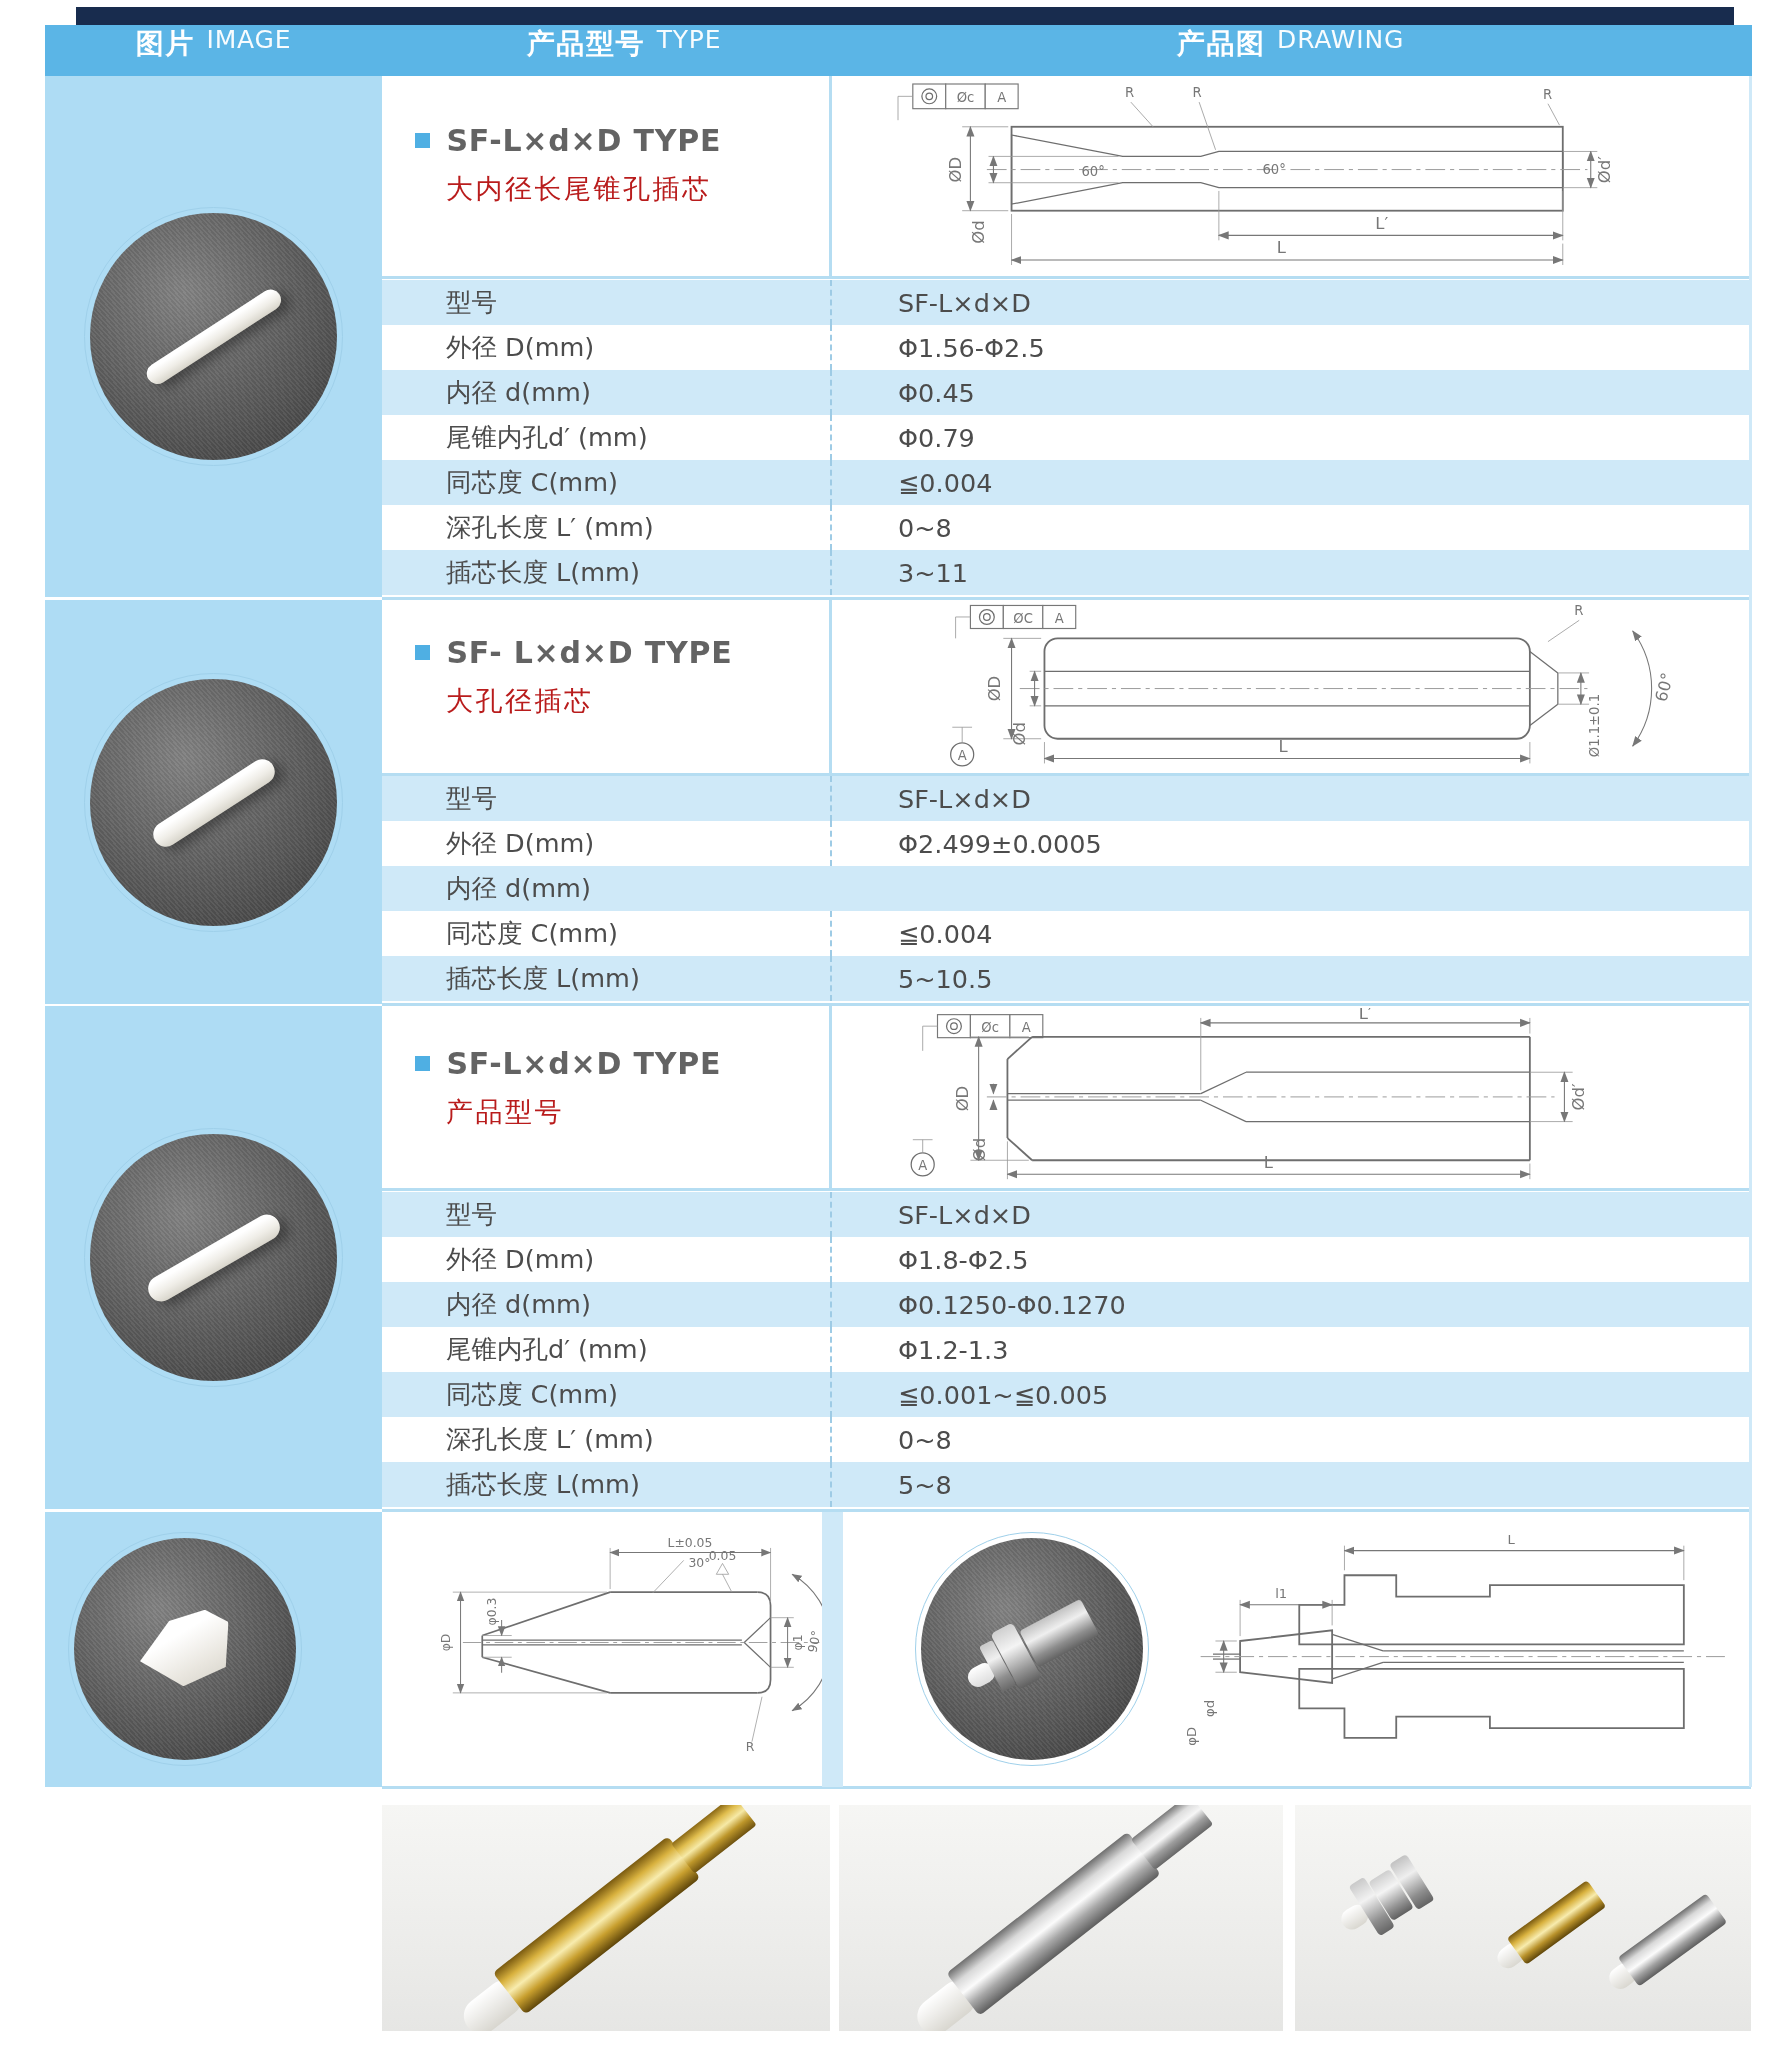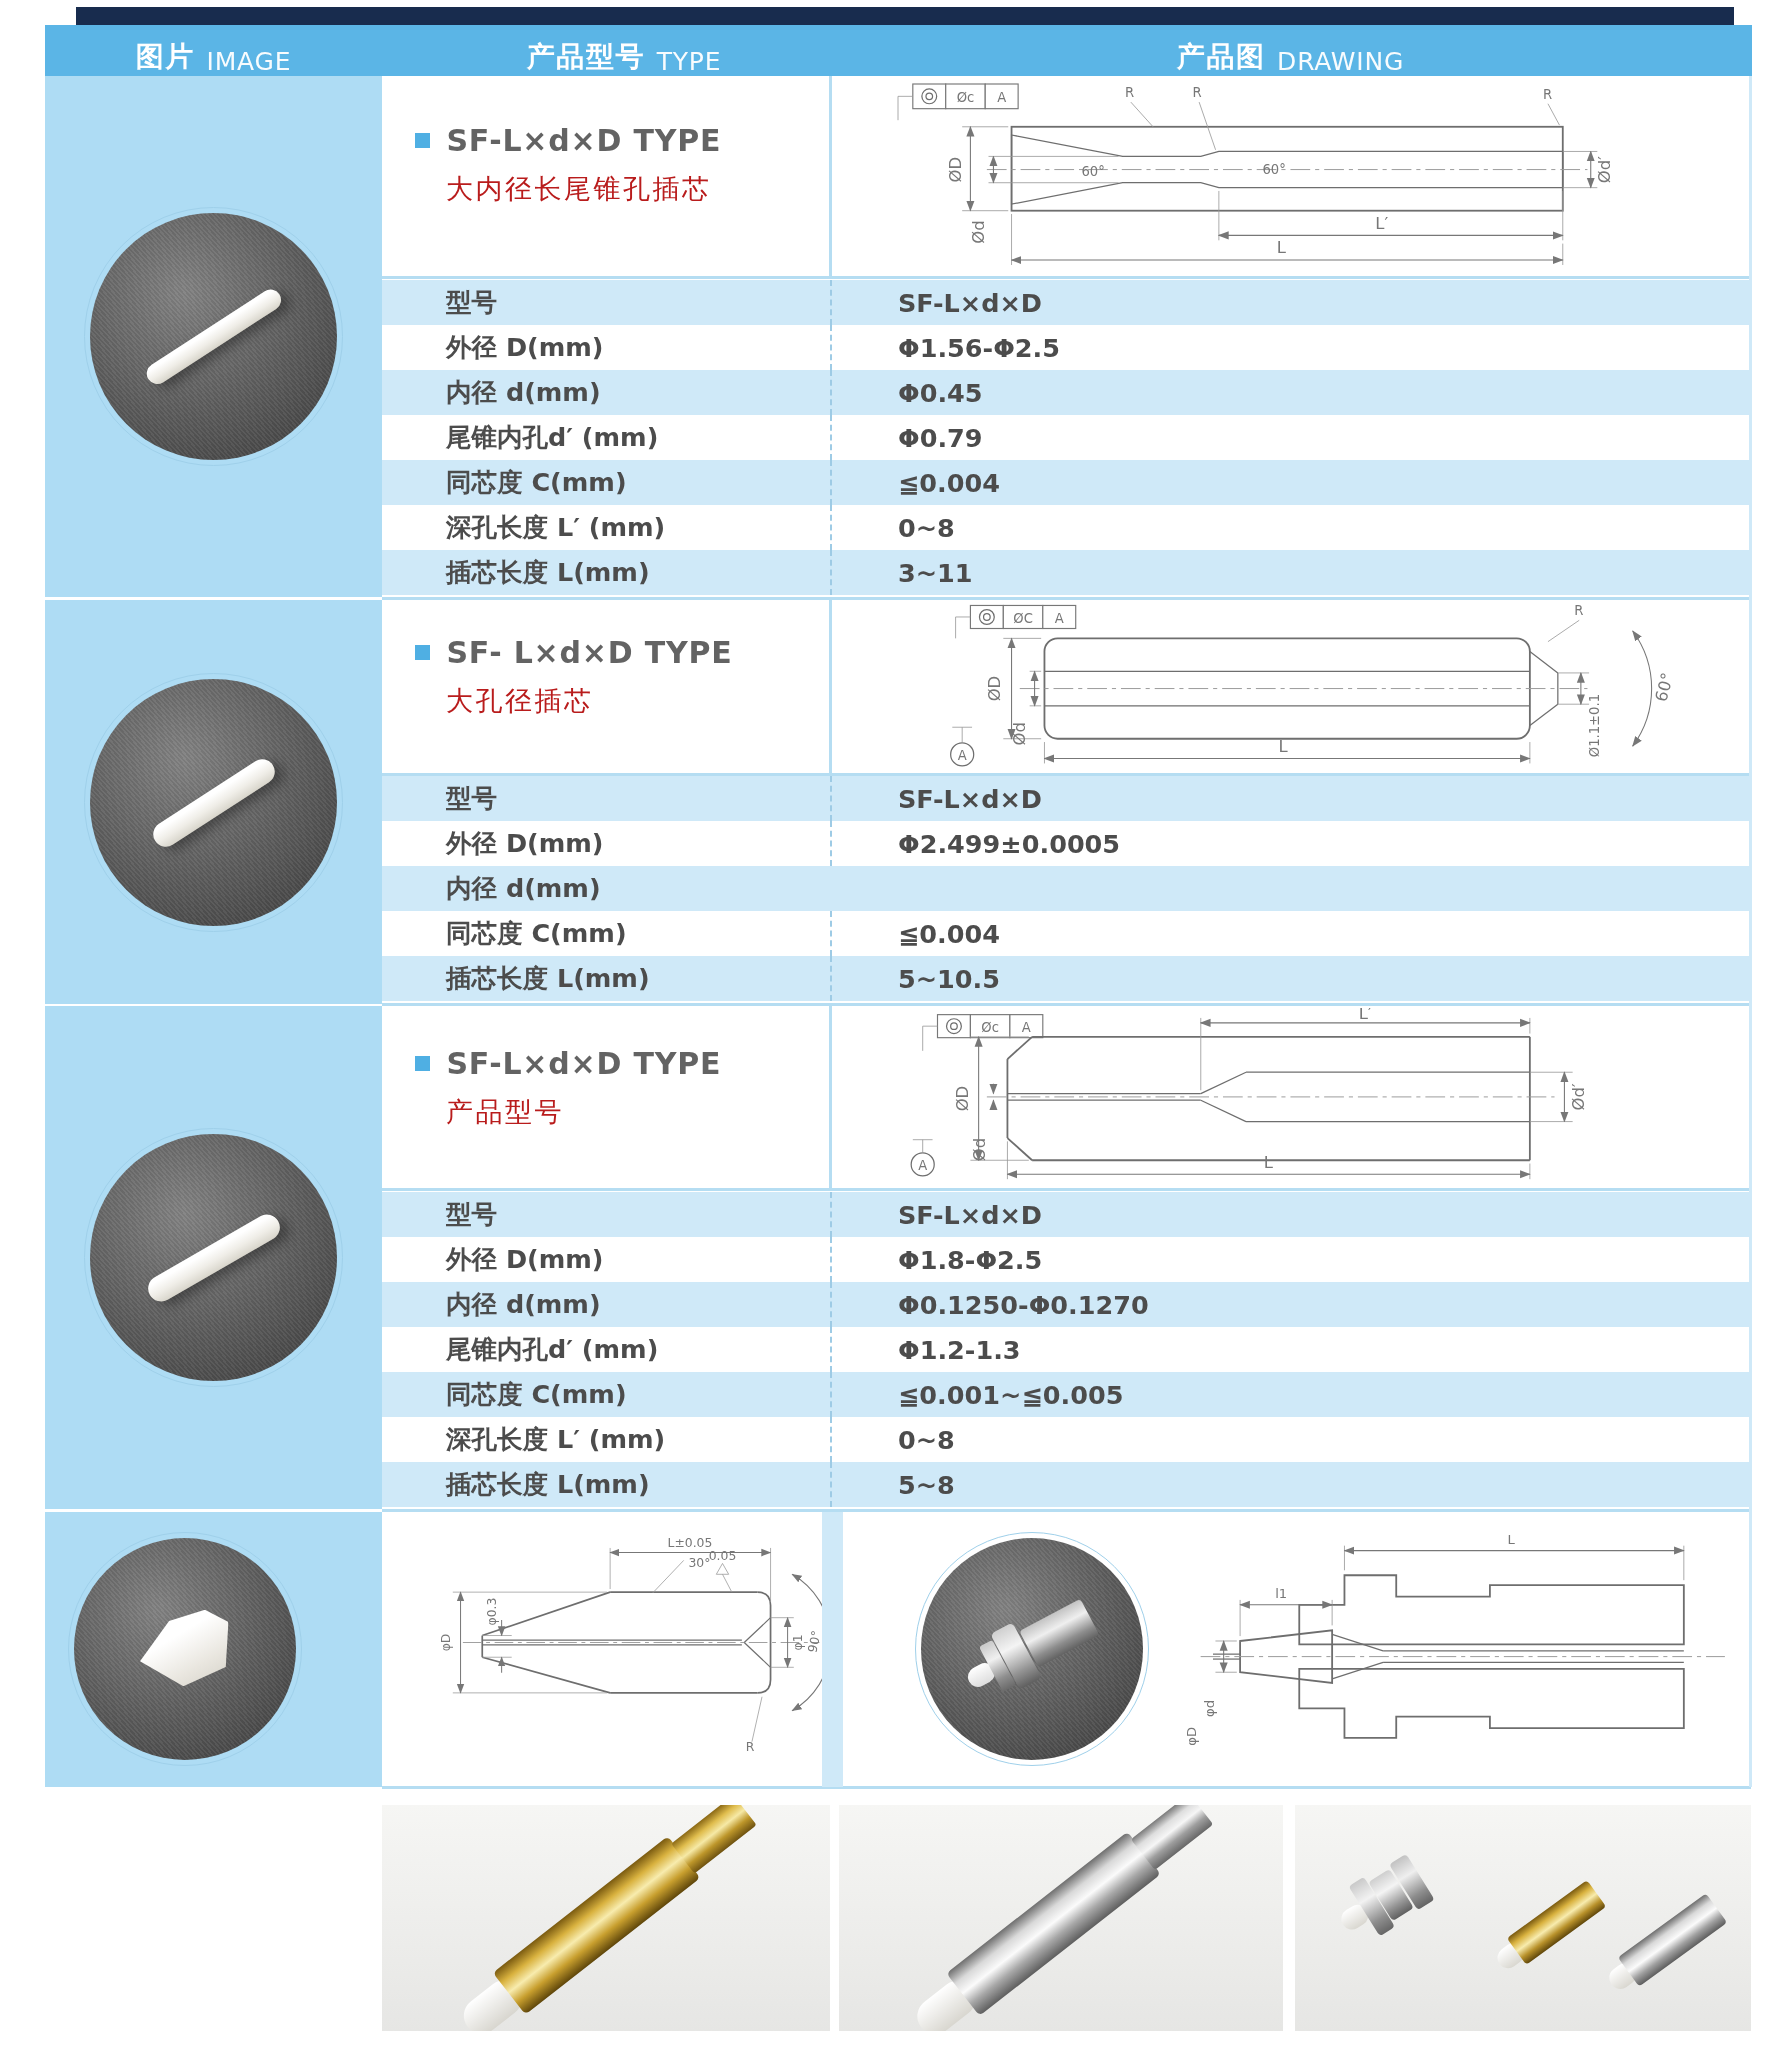--- a/index.html
+++ b/index.html
@@ -4,21 +4,21 @@
 <style>
   html,body{margin:0;padding:0;background:#ffffff;}
   #page{position:relative;width:1790px;height:2054px;background:#ffffff;overflow:hidden;
         font-family:"DejaVu Sans","Liberation Sans",sans-serif;color:#4c4c4c;}
 
   
   .topbar{position:absolute;left:76px;top:6.6px;width:1658px;height:18px;background:#182c4e;}
 
   
   .thead{position:absolute;left:45px;top:25px;width:1707px;height:51px;background:#5bb5e6;color:#fff;}
-  .hcell{position:absolute;top:0;height:51px;display:flex;align-items:flex-end;justify-content:center;gap:11.5px;}
+  .hcell{position:absolute;top:0;height:51px;display:flex;align-items:flex-start;justify-content:center;gap:11.5px;}
   .hc1{left:0;width:337px;}
   .hc2{left:355px;width:448px;}
   .hc3{left:785px;width:921px;}
   .hcn{font-weight:bold;font-size:28px;letter-spacing:1.6px;}
   .hen{font-size:25px;font-weight:normal;opacity:.96;letter-spacing:0.8px;}
 
   
   .panel{position:absolute;left:45px;width:337px;background:#aedcf4;}
   .p1{top:76px;height:521px;}
   .p2{top:600px;height:404px;}
@@ -59,21 +59,21 @@
 
   
   .stitle{position:absolute;left:415px;display:flex;flex-direction:column;gap:13px;}
   .t1{top:123px;} .t2{top:635px;} .t3{top:1046px;}
   .trow1{display:flex;align-items:center;gap:16.4px;font-weight:bold;}
   .bullet{width:15px;height:15px;background:#4fafe3;flex:0 0 15px;}
   .ttl-en{font-size:30px;color:#636363;letter-spacing:0.8px;}
   .ttl-cn{font-size:27px;color:#b91c1c;letter-spacing:2.5px;margin-left:31px;}
 
   
-  .stable{position:absolute;left:382px;width:1369px;display:flex;flex-direction:column;font-weight:bold;}
+  .stable{position:absolute;left:382px;width:1369px;display:flex;flex-direction:column;}
   .tb1{top:280px;} .tb2{top:776px;} .tb3{top:1192px;}
   .trow{height:45px;flex:0 0 45px;display:flex;}
   .trow:nth-child(odd){background:#cfe9f8;}
   .tlabel{width:448px;box-sizing:border-box;padding-left:64px;display:flex;align-items:center;
           font-size:25.5px;color:#4c4c4c;}
   .tvalue{flex:1;border-left:2.5px dashed #9ecbe5;box-sizing:border-box;padding-left:66px;
           display:flex;align-items:center;font-size:25.5px;color:#4c4c4c;}
 
   
   .hsep{position:absolute;left:382px;width:1369px;height:2.5px;background:#b5ddf2;}

